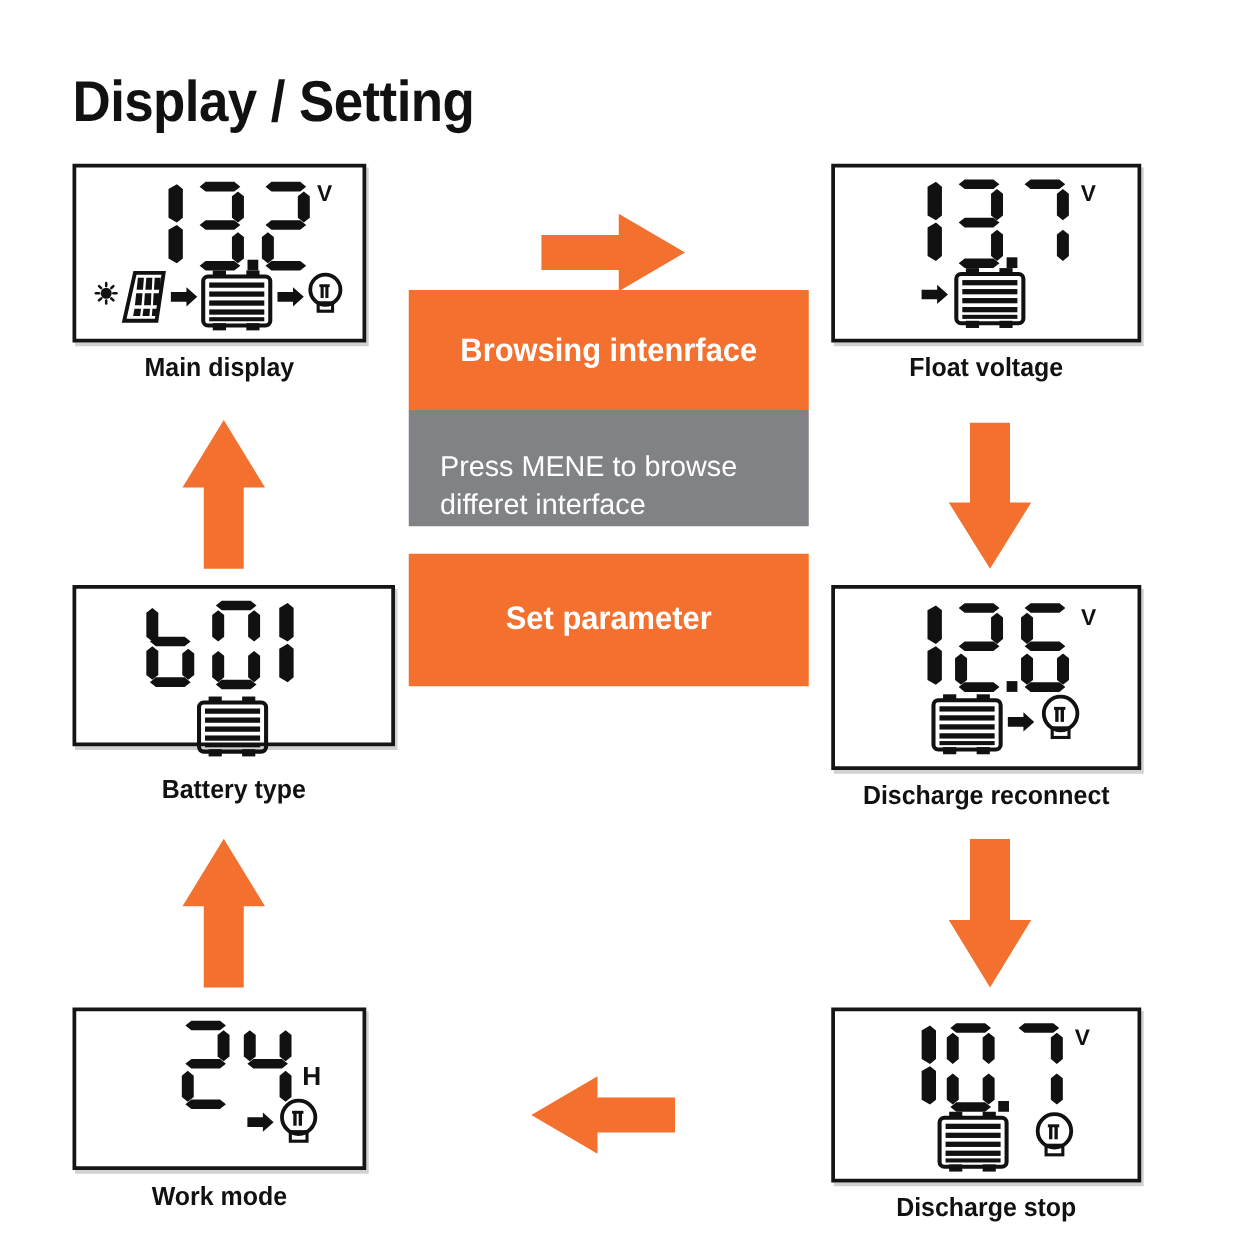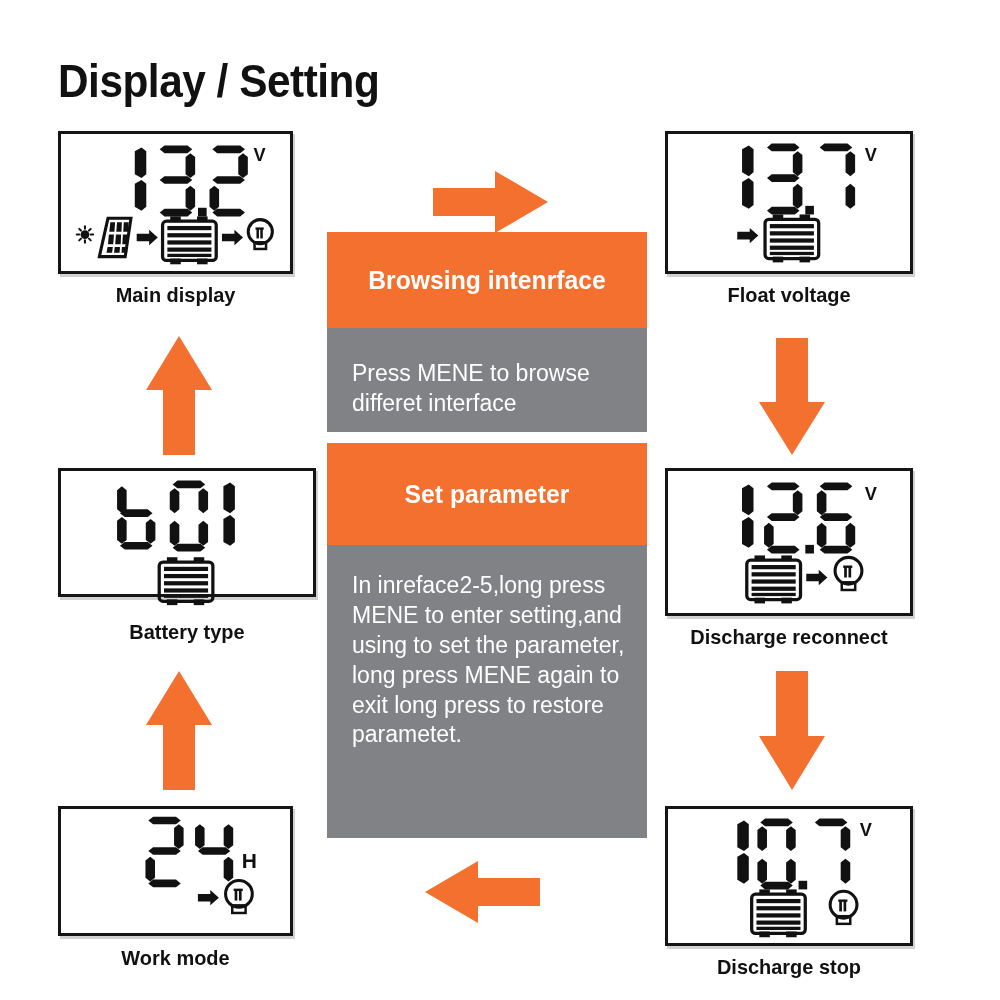--- a/index.html
+++ b/index.html
@@ -406,29 +406,26 @@
         </g>
       </svg>
     </div>
     <div class="caption" style="top:149px;">Discharge stop</div>
   </div>
 
   <div class="panel">
     <div class="band orange" style="top:0;height:96px;">
       <div class="band-title" style="top:33px;">Browsing intenrface</div>
     </div>
-    <div class="band gray" style="top:96px;height:104px;padding-left:47px;">
+    <div class="band gray" style="top:96px;height:93px;padding-left:47px;">
       <div class="band-body" style="top:31px;">Press MENE to browse differet interface</div>
     </div>
     <div class="band orange" style="top:211px;height:106px;">
       <div class="band-title" style="top:36px;">Set parameter</div>
     </div>
-    <div class="band gray" style="top:313px;height:293px;">
-      <div class="band-body" style="top:26px;">In inreface2-5,long press MENE to enter setting,and using to set the parameter, long press MENE again to exit long press to restore parametet.</div>
-    </div>
   </div>
 
   <svg class="arrow" style="left:433px;top:155px;" width="120" height="62">
     <polygon points="0,17 62,17 62,0 115,31 62,62 62,45 0,45" fill="#F4702F"></polygon>
   </svg>
 
   <svg class="arrow" style="left:758px;top:322px;" width="70" height="120">
     <polygon points="18,0 50,0 50,64 67,64 34,117 1,64 18,64" fill="#F4702F"></polygon>
   </svg>
 

